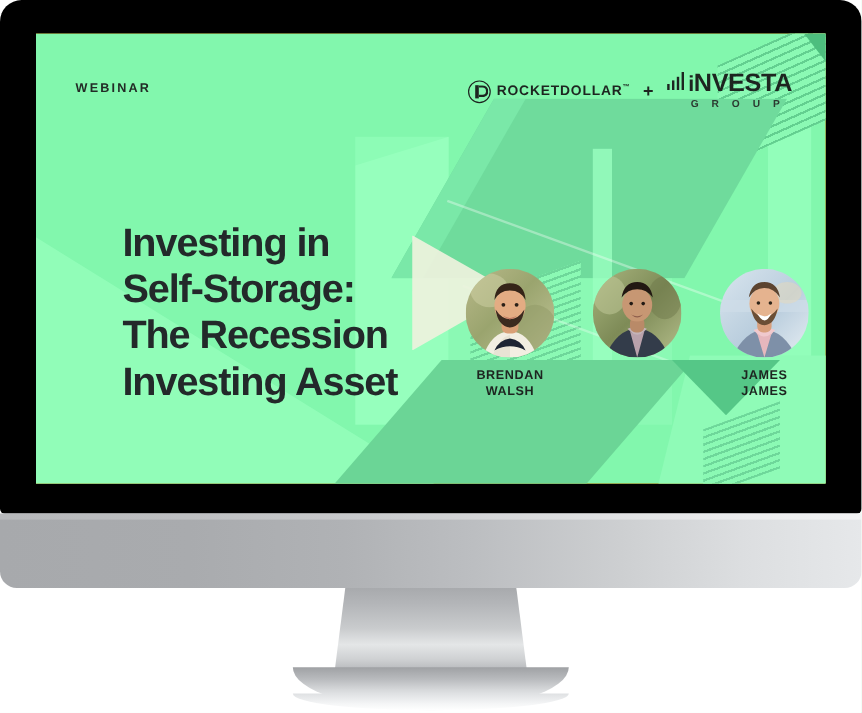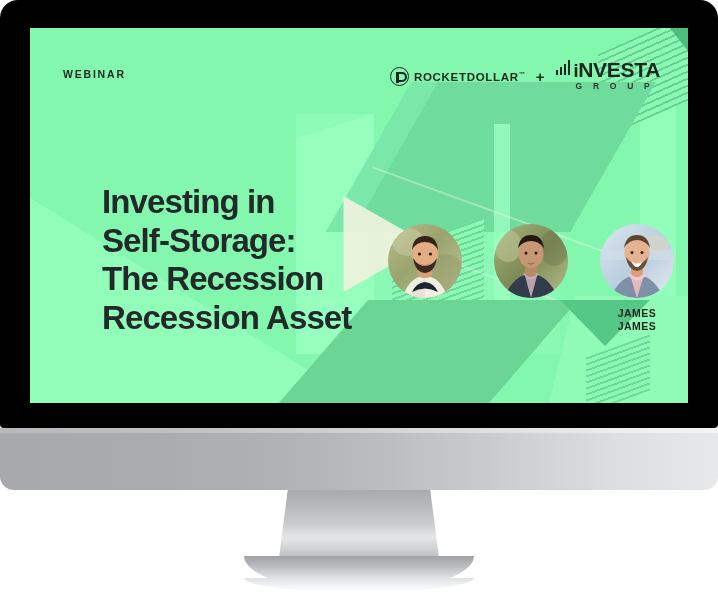--- a/index.html
+++ b/index.html
@@ -432,21 +432,21 @@
             <span class="inv-word"><span class="lc">i</span><span>NVESTA</span></span>
           </div>
           <div class="inv-sub">G R O U P</div>
         </div>
       </div>
 
       <div class="headline">
         <div>Investing in</div>
         <div>Self-Storage:</div>
         <div>The Recession</div>
-        <div>Recession Asset</div>
+        <div>Investing Asset</div>
       </div>
 
       <div class="speakers">
 
         <div class="speaker">
           <div class="avatar">
             <svg viewBox="0 0 74 74" aria-hidden="true">
               <defs>
                 <linearGradient id="bg1" x1="0" y1="0" x2="1" y2="1">
                   <stop offset="0%" stop-color="#b9b98a"></stop>
@@ -461,20 +461,24 @@
               <path d="M22 74 q6-17 15-19 l0 19 z" fill="#e8e3d4"></path>
               <path d="M24 68 q13-7 26 0 q-4-9-13-10 q-9 1-13 10z" fill="#1d2433"></path>
               <rect x="30" y="40" width="14" height="14" rx="5" fill="#d9a077"></rect>
               <ellipse cx="37" cy="31" rx="13" ry="14.5" fill="#e3ac83"></ellipse>
               <path d="M25 34 q2 14 12 15 q10-1 12-15 q-5 8-12 8 q-7 0-12-8z" fill="#3b2a1f"></path>
               <path d="M24 26 q1-14 13-14 q12 0 13 14 q-4-8-13-8 q-9 0-13 8z" fill="#352418"></path>
               <circle cx="31.5" cy="30" r="1.6" fill="#2a2018"></circle>
               <circle cx="42.5" cy="30" r="1.6" fill="#2a2018"></circle>
               <path d="M31 39 q6 4 12 0 q-6 6-12 0z" fill="#b8705c"></path>
             </svg>
+          </div>
+          <div class="sp-name">
+            <span>BRENDAN</span><br>
+            <span>WALSH</span>
           </div>
         </div>
 
         <div class="speaker">
           <div class="avatar">
             <svg viewBox="0 0 74 74" aria-hidden="true">
               <defs>
                 <linearGradient id="bg2" x1="0" y1="0" x2="1" y2="1">
                   <stop offset="0%" stop-color="#a9b57f"></stop>
                   <stop offset="50%" stop-color="#7e8b57"></stop>

